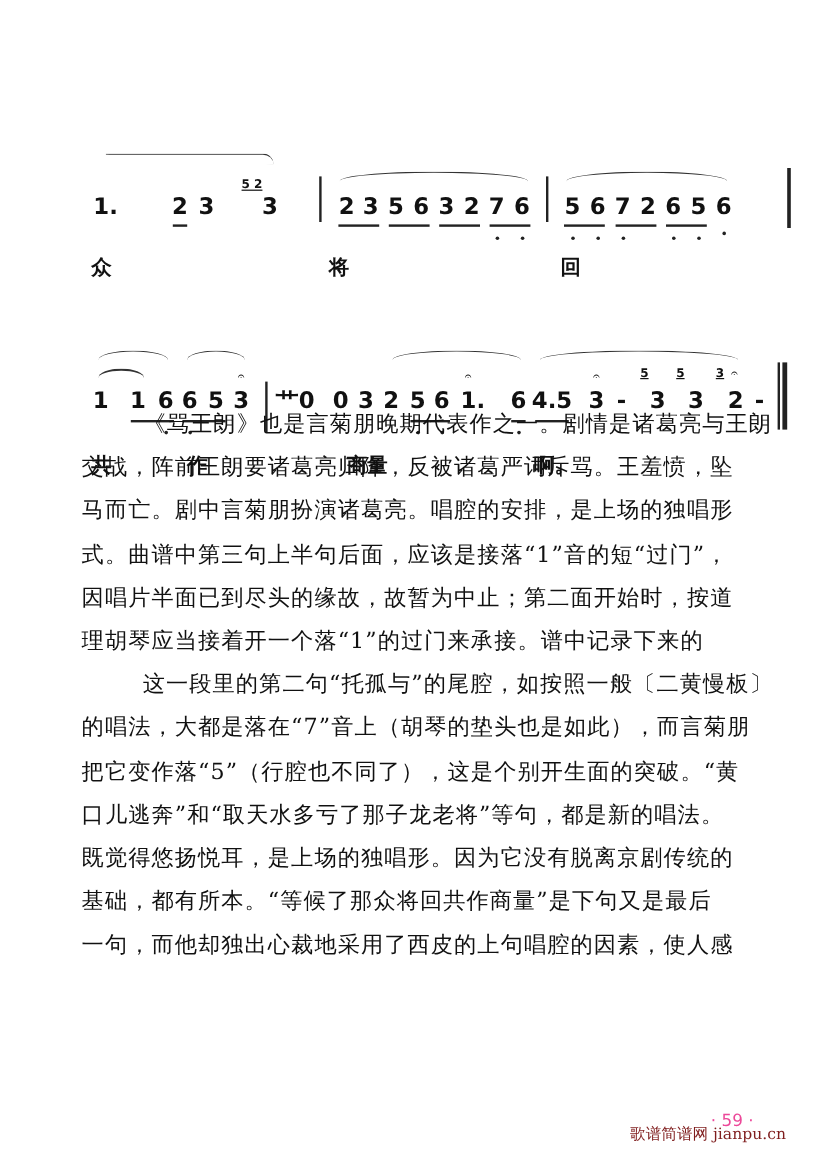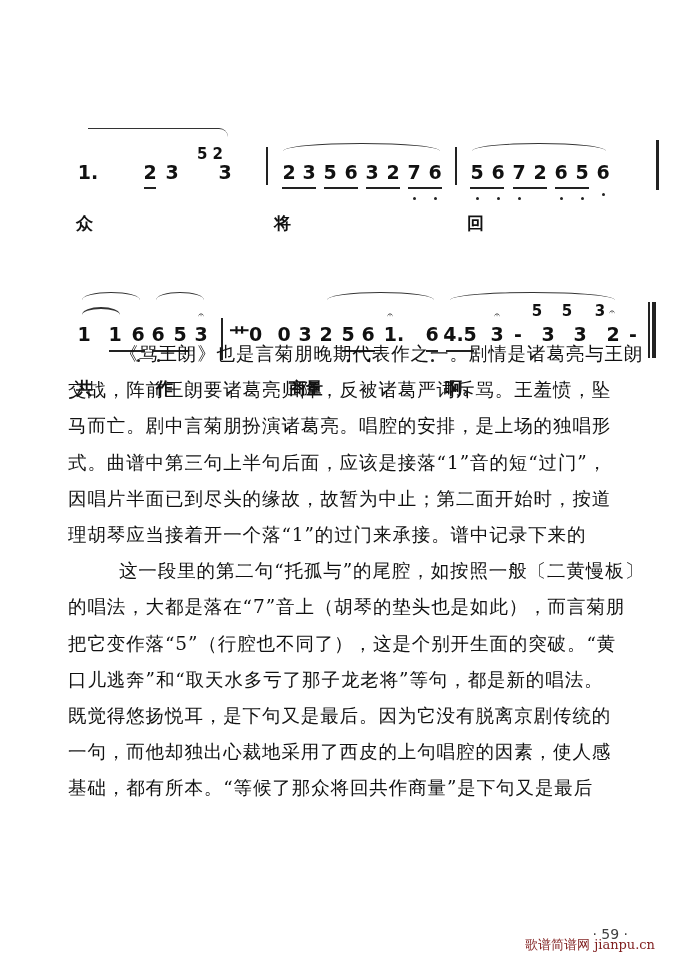--- a/index.html
+++ b/index.html
@@ -5,27 +5,27 @@
   html, body { margin:0; padding:0; background:#fff; }
   body { width:690px; height:962px; position:relative; overflow:hidden; color:#111;
          font-family:"DejaVu Serif", serif; }
   .score { position:absolute; left:0; top:0; width:690px; height:320px; }
   .n { position:absolute; font-family:"DejaVu Sans", sans-serif; font-weight:bold; font-size:19px; line-height:19px; transform:translateX(-50%); white-space:nowrap; }
   .lyric { position:absolute; font-family:"DejaVu Sans", sans-serif; font-weight:bold; font-size:17px; line-height:17px; }
   .bar { position:absolute; background:#222; width:2px; }
   .ul { position:absolute; height:1.5px; background:#222; }
   .dot { position:absolute; width:3px; height:3px; background:#222; border-radius:50%; }
   .slur { position:absolute; border-top:1.5px solid #333; border-radius:50% 50% 0 0 / 8px 8px 0 0; height:8px; }
-  .grace { position:absolute; font-family:"DejaVu Sans", sans-serif; font-weight:bold; font-size:15px; line-height:9px; transform:translateX(-50%); }
+  .grace { position:absolute; font-family:"DejaVu Sans", sans-serif; font-weight:bold; font-size:10px; line-height:9px; transform:translateX(-50%);text-decoration:underline; }
   .ferm { position:absolute; font-family:"DejaVu Sans", sans-serif; font-size:10px; line-height:10px; transform:translateX(-50%); }
   .text { position:absolute; left:68px; top:336px; width:590px; }
   .line { font-size:18.5px; height:36.2px; line-height:36.2px; white-space:nowrap; letter-spacing:0.9px; }
   .indent { padding-left:37px;text-align:center; }
   .footer { position:absolute; right:35px; bottom:8px; font-size:13px; color:#7f1d1d; }
-  .pg { position:absolute; right:62px; bottom:20px; font-size:14px; color:#404040; font-family:"DejaVu Sans", sans-serif; }
+  .pg { position:absolute; right:62px; bottom:20px; font-size:14px; color:#ec4899; font-family:"DejaVu Sans", sans-serif; }
 </style>
 </head>
 <body>
 
 <div class="score">
 
   <div class="slur" style="left:88px; top:128px; width:140px; border-radius:0 10px 0 0;"></div>
   <span class="n" style="left:88px; top:163px;">1.</span>
   <span class="n" style="left:150px; top:163px;">2</span>
   <div class="ul" style="left:144px; top:187px; width:12px;"></div>
@@ -136,20 +136,20 @@
     <div class="line">马而亡。剧中言菊朋扮演诸葛亮。唱腔的安排，是上场的独唱形</div>
     <div class="line">式。曲谱中第三句上半句后面，应该是接落“1”音的短“过门”，</div>
     <div class="line">因唱片半面已到尽头的缘故，故暂为中止；第二面开始时，按道</div>
     <div class="line">理胡琴应当接着开一个落“1”的过门来承接。谱中记录下来的</div>
   </div>
   <div>
     <div class="line indent">这一段里的第二句“托孤与”的尾腔，如按照一般〔二黄慢板〕</div>
     <div class="line">的唱法，大都是落在“7”音上（胡琴的垫头也是如此），而言菊朋</div>
     <div class="line">把它变作落“5”（行腔也不同了），这是个别开生面的突破。“黄</div>
     <div class="line">口儿逃奔”和“取天水多亏了那子龙老将”等句，都是新的唱法。</div>
-    <div class="line">既觉得悠扬悦耳，是下句又是最后。因为它没有脱离京剧传统的</div>
+    <div class="line">既觉得悠扬悦耳，是上场的独唱形。因为它没有脱离京剧传统的</div>
+    <div class="line">基础，都有所本。“等候了那众将回共作商量”是下句又是最后</div>
     <div class="line">一句，而他却独出心裁地采用了西皮的上句唱腔的因素，使人感</div>
-    <div class="line">基础，都有所本。“等候了那众将回共作商量”是下句又是最后</div>
   </div>
 </div>
 
 <div class="pg">· 59 ·</div>
 <div class="footer">歌谱简谱网 jianpu.cn</div>
 
 </body></html>

